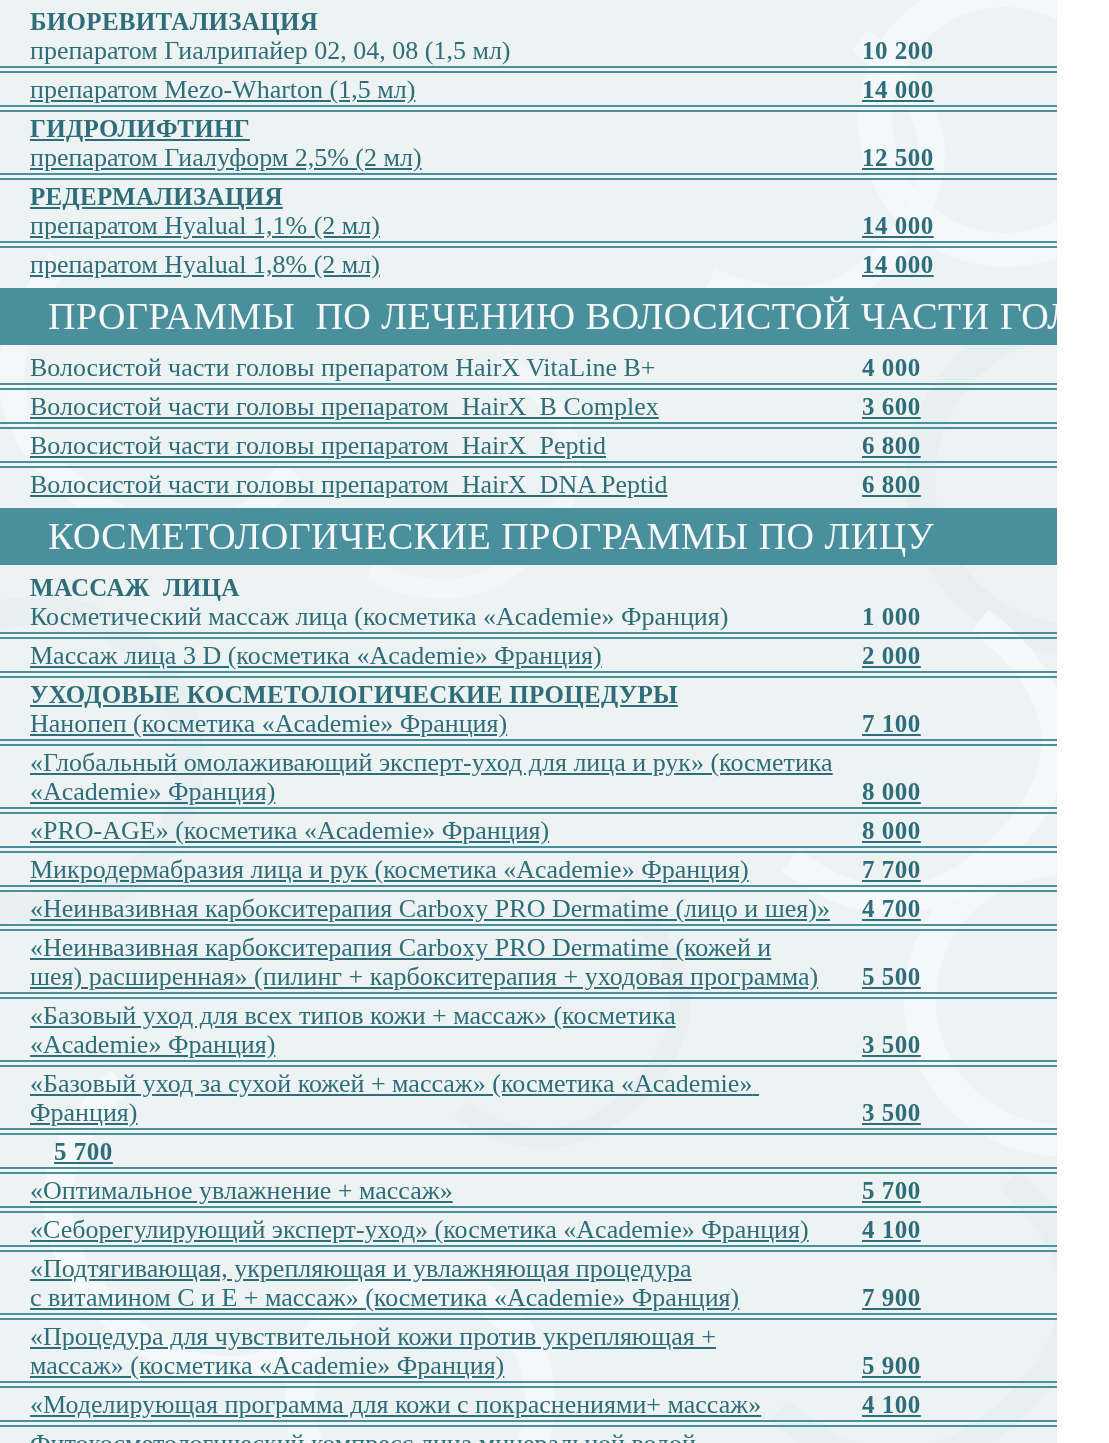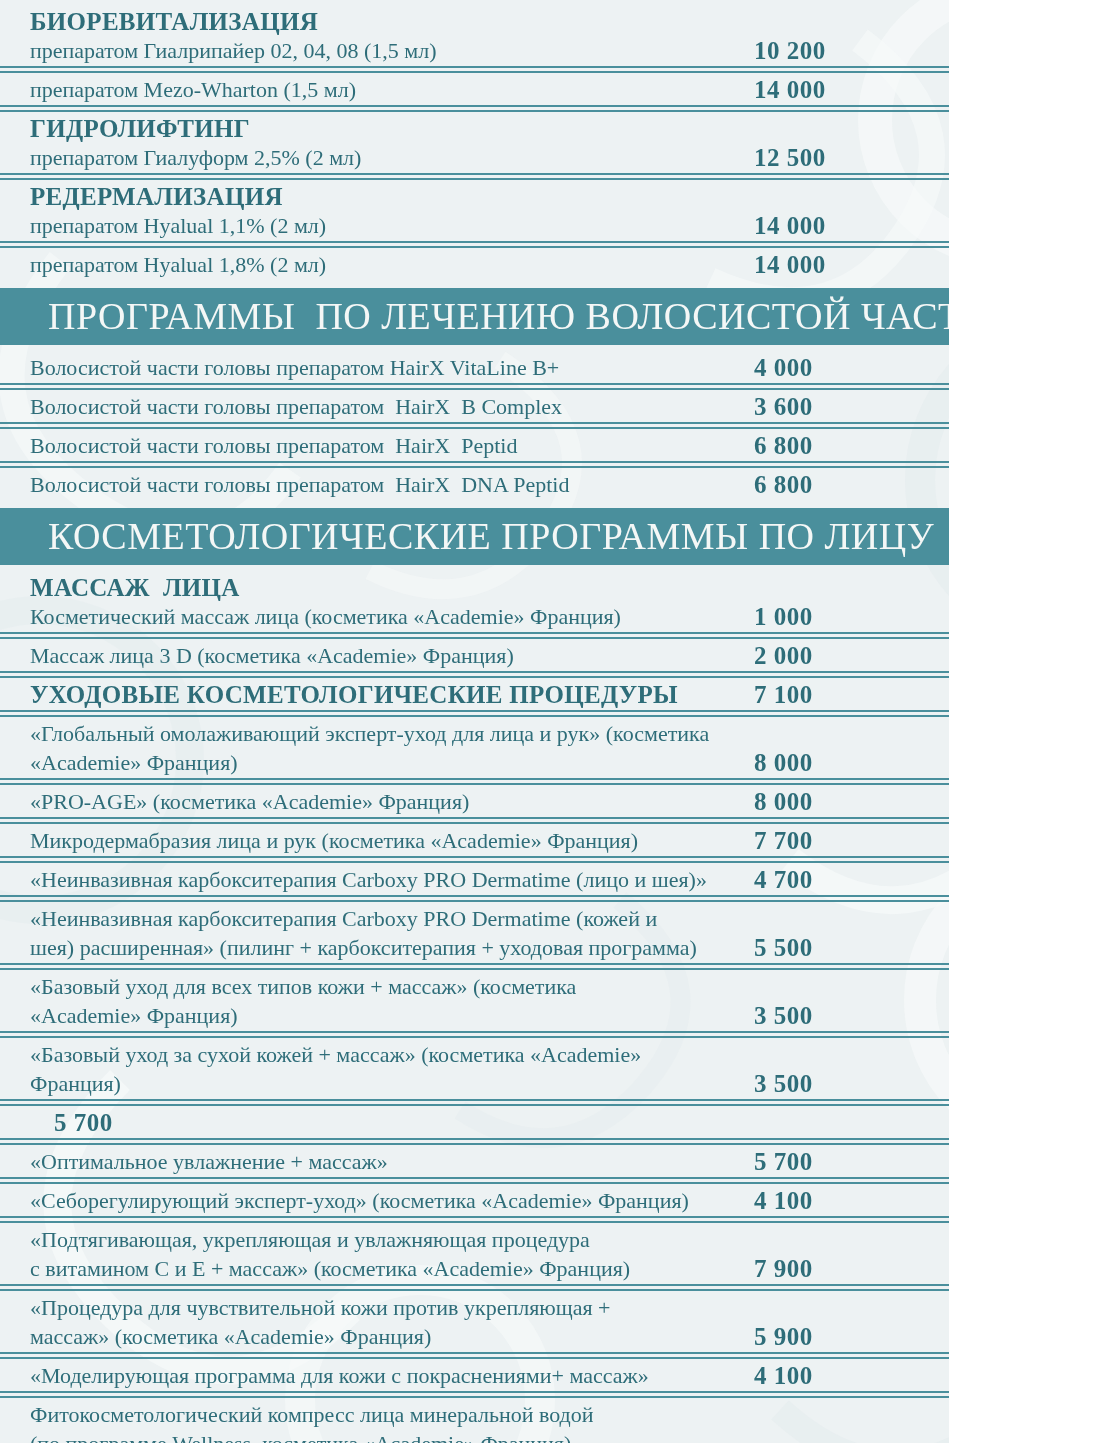--- a/index.html
+++ b/index.html
@@ -7,43 +7,43 @@
     --line:#4a8f9c;
     --accent:#4a8f9c;
     --band-text:#f4f7f6;
     --page-bg:#edf2f3;
     --pattern-light:#f7fafa;
     --pattern-dark:#e3ecee;
   }
   html,body{margin:0;padding:0;}
   .page{
     position:relative;
-    width:949px;height:1443px;
+    width:1057px;height:1443px;
     background:var(--page-bg);
     overflow:hidden;
     font-family:"Liberation Serif","DejaVu Serif",serif;
     color:var(--text);
   }
   .bg-svg{position:absolute;left:0;top:0;width:1109px;height:1443px;pointer-events:none;}
   .curl-l{fill:none;stroke:var(--pattern-light);}
   .curl-d{fill:none;stroke:var(--pattern-dark);}
   .content{position:relative;padding-top:5px;}
   .row{
     display:flex;align-items:flex-end;
     border-bottom:2px solid var(--line);
     padding:2px 0 1px 30px;
   }
-  .row + .row{border-top:2px solid var(--line);margin-top:3px;}
+  .row + .row{border-top:2px solid var(--line);margin-top:3px;text-decoration:underline;}
   .row.last{border-bottom:none;padding-bottom:0;gap:48px;}
   .name-cell{flex:1 1 auto;min-width:0;}
   .section-heading{
     font-weight:bold;font-size:25px;line-height:29px;
     letter-spacing:.3px;white-space:pre-wrap;
   }
-  .item-name{font-size:22px;line-height:29px;white-space:pre-wrap;}
+  .item-name{font-size:26px;line-height:29px;white-space:pre-wrap;}
   .price-cell{
     flex:0 0 195px;width:195px;
     font-weight:bold;font-size:25px;line-height:29px;letter-spacing:.5px;margin-left:24px;
   }
   .band{
     background:var(--accent);color:var(--band-text);
     height:57px;line-height:57px;
     margin:9px 0 6px;padding-left:48px;
     font-size:38px;letter-spacing:.5px;white-space:pre;overflow:hidden;
   }
@@ -147,20 +147,21 @@
       </div>
       <div class="row">
         <div class="name-cell">
           <div class="item-name">Массаж лица 3 D (косметика «Academie» Франция)</div>
         </div>
         <div class="price-cell">2 000</div>
       </div>
       <div class="row">
         <div class="name-cell">
           <div class="section-heading">УХОДОВЫЕ КОСМЕТОЛОГИЧЕСКИЕ ПРОЦЕДУРЫ</div>
+          <div class="item-name">Нанопеп (косметика «Academie» Франция)</div>
         </div>
         <div class="price-cell">7 100</div>
       </div>
       <div class="row">
         <div class="name-cell">
           <div class="item-name">«Глобальный омолаживающий эксперт-уход для лица и рук» (косметика
 «Academie» Франция)</div>
         </div>
         <div class="price-cell">8 000</div>
       </div>

